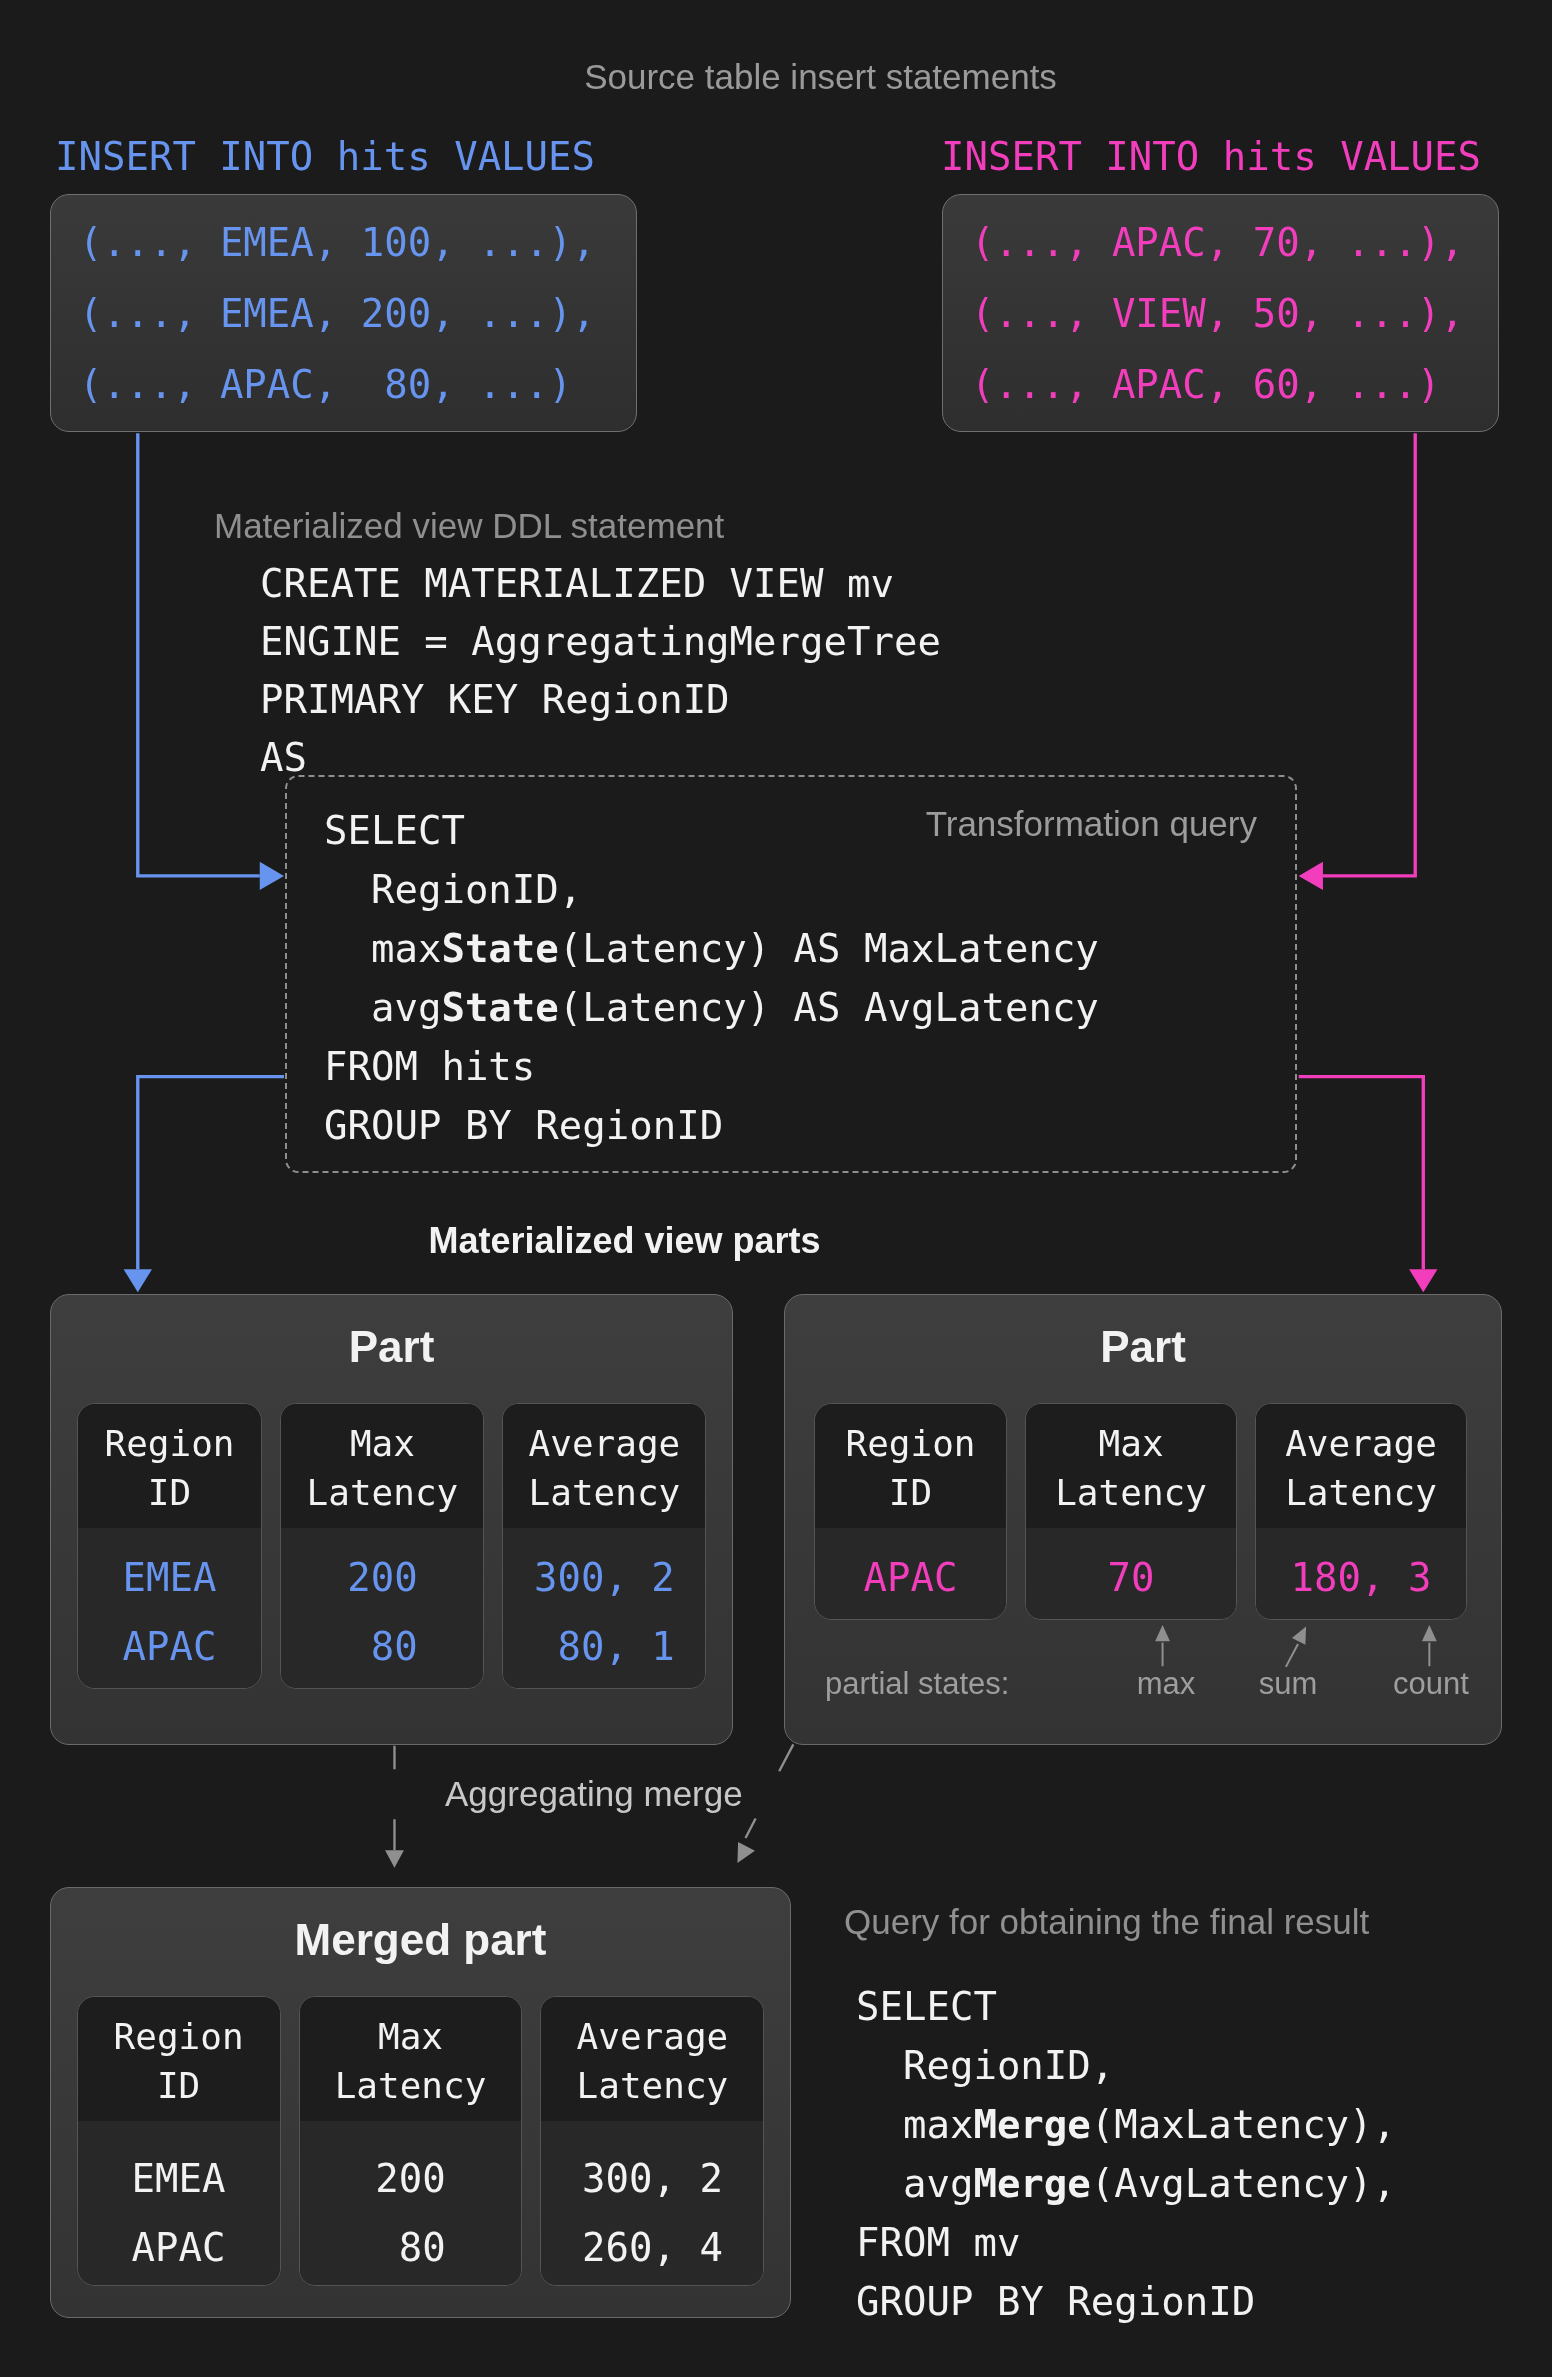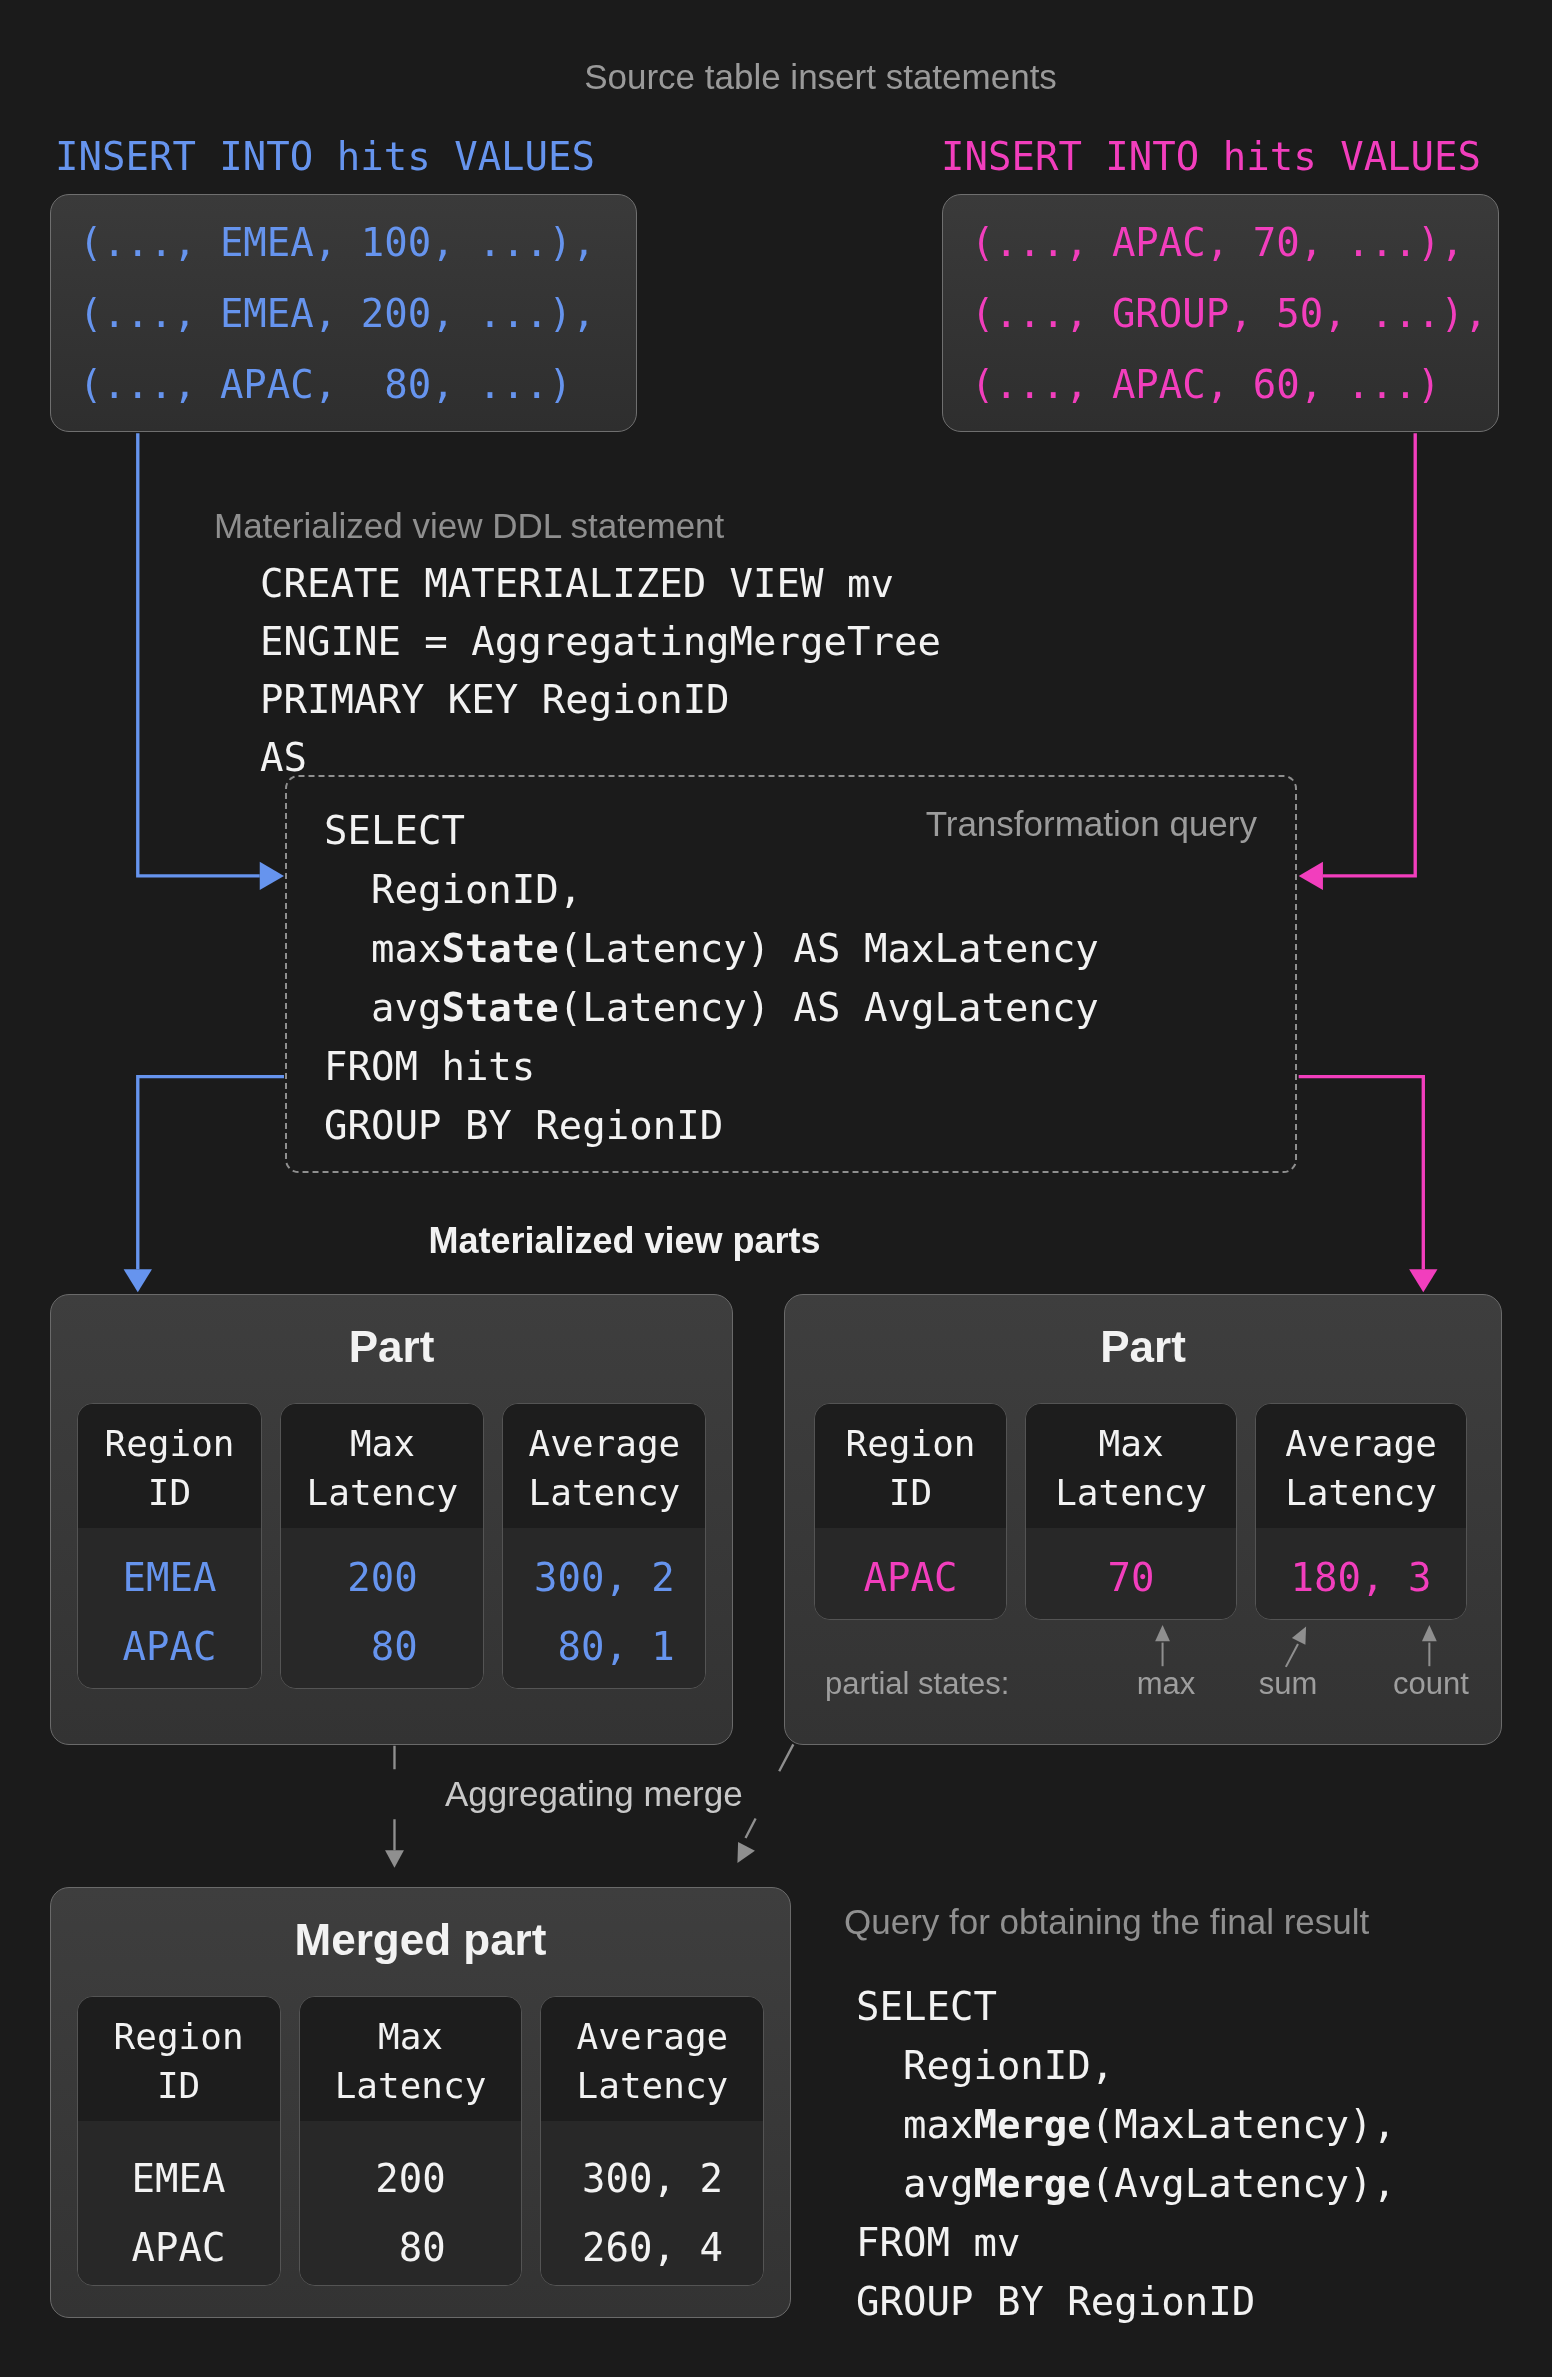--- a/index.html
+++ b/index.html
@@ -45,21 +45,21 @@
   }
   .part-title{
     width:100%;text-align:center;margin-top:27px;
     font-size:44px;font-weight:600;color:var(--text,#F2F2F2);
   }
   .cols{position:absolute;left:25.6px;right:25.6px;top:108px;display:flex;gap:18px;}
   .part-col{
     box-sizing:border-box;flex:1;border:1.3px solid #545454;border-radius:16px;
     overflow:hidden;display:flex;flex-direction:column;background:#282828;
   }
-  .part-col.narrow{flex:0.91;}
+  .part-col.narrow{flex:0.91;border-radius:18px;}
   .col-head{
     box-sizing:border-box;height:124px;background:#1D1D1D;
     font-family:"DejaVu Sans Mono",monospace;font-size:36px;line-height:49px;
     color:var(--text,#F2F2F2);text-align:center;white-space:pre-line;padding-top:15px;
   }
   .col-vals{
     flex:1;background:#282828;display:flex;flex-direction:column;align-items:center;
     font-family:"DejaVu Sans Mono",monospace;font-size:39px;
   }
   .col-vals .inner{width:max-content;}
@@ -85,21 +85,21 @@
 
   <div class="abs pagetitle">Source table insert statements</div>
 
   <div class="abs mono blue insert-label" style="left:55px;top:136px;">INSERT INTO hits VALUES</div>
   <div class="abs codebox" style="left:50px;top:194px;width:587px;height:238px;">
     <div class="code mono blue"><div class="cl"><span>(..., EMEA, 100, ...),</span></div><div class="cl"><span>(..., EMEA, 200, ...),</span></div><div class="cl"><span>(..., APAC,  80, ...)</span></div></div>
   </div>
 
   <div class="abs mono pink insert-label" style="left:941px;top:136px;">INSERT INTO hits VALUES</div>
   <div class="abs codebox" style="left:942px;top:194px;width:557px;height:238px;">
-    <div class="code mono pink"><div class="cl"><span>(..., APAC, 70, ...),</span></div><div class="cl"><span>(..., GROUP, 50, ...),</span></div><div class="cl"><span>(..., APAC, 60, ...)</span></div></div>
+    <div class="code mono pink"><div class="cl"><span>(..., APAC, 70, ...),</span></div><div class="cl"><span>(..., VIEW, 50, ...),</span></div><div class="cl"><span>(..., APAC, 60, ...)</span></div></div>
   </div>
 
   <div class="abs ddl-label" style="left:214px;top:506px;">Materialized view DDL statement</div>
   <div class="abs mono ddl-code" style="left:214px;top:555px;margin-left:46px;">
       <div class="cl"><span>CREATE MATERIALIZED VIEW mv</span></div>
       <div class="cl"><span>ENGINE = AggregatingMergeTree</span></div>
       <div class="cl"><span>PRIMARY KEY RegionID</span></div>
       <div class="cl"><span>AS</span></div>
     </div>
 

